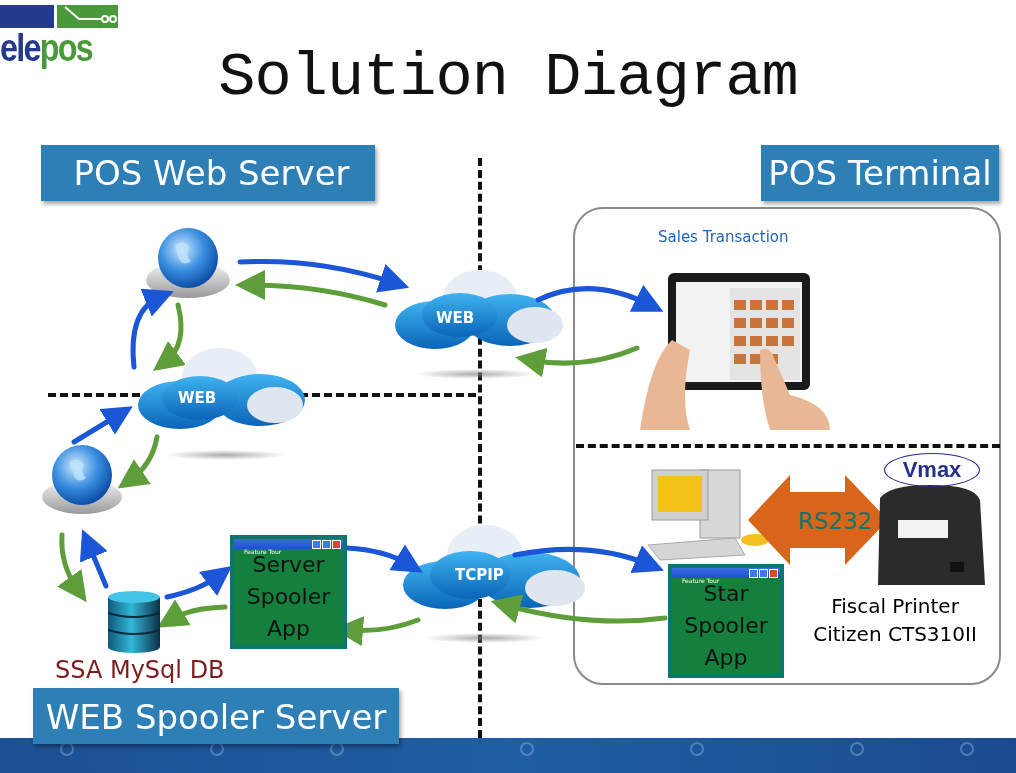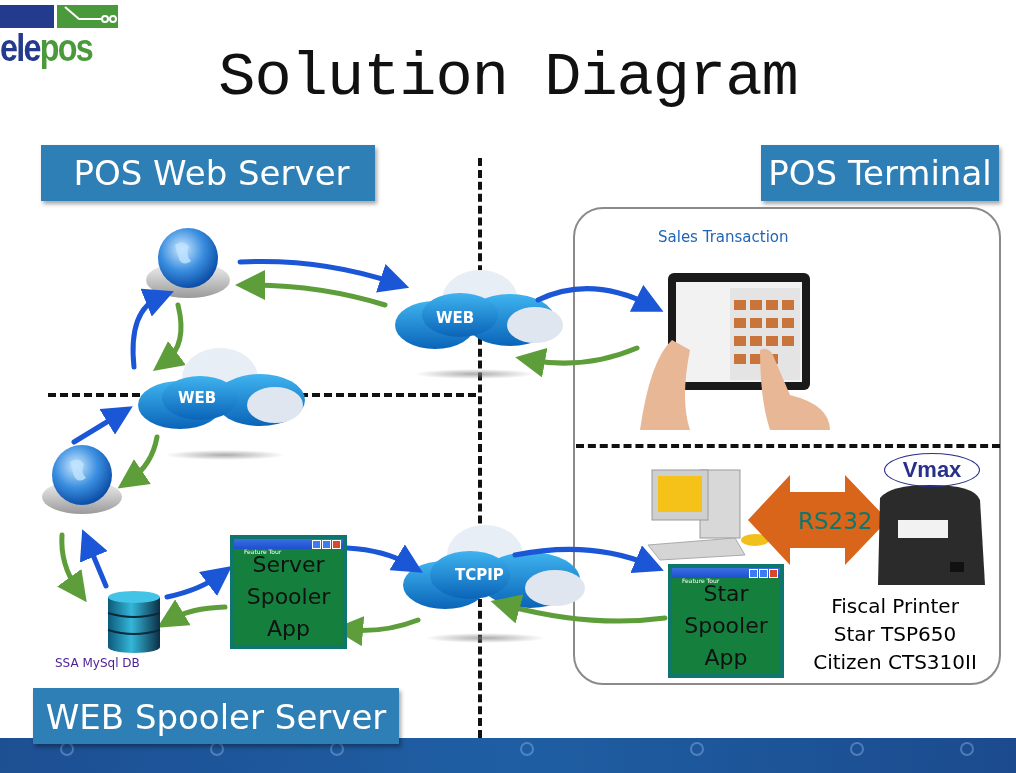--- a/index.html
+++ b/index.html
@@ -31,21 +31,21 @@
                border-radius:50%; }
     .spooler-win { background:#15803d; border:4px solid #0f766e; box-sizing:border-box; }
     .win-bar { height:10px; background:linear-gradient(#3a6fe0,#1d4fd0); position:relative; }
     .win-bar .ttl { color:#fff; font-size:6px; padding-left:10px; line-height:10px; }
     .win-btns { position:absolute; right:2px; top:1px; display:flex; gap:1px; }
     .win-btns span { width:7px; height:7px; background:#3f7bf0; border:1px solid #fff; display:block; }
     .win-btns span.close { background:#d9482b; }
     .win-text { text-align:center; font-size:22px; color:#111; line-height:32px; }
     .server-win { left:230px; top:535px; width:117px; height:114px; }
     .local-win { left:668px; top:564px; width:116px; height:114px; }
-    .db-label { left:55px; top:656px; font-size:12px; color:#4c1d95; }
+    .db-label { left:55px; top:656px; font-size:24px; color:#7f1d1d; }
     .printer-text { left:805px; top:592px; width:180px; text-align:center; font-size:20px; color:#000000; line-height:28px; }
     .cloud-label { color:#fff; font-weight:bold; font-family:"DejaVu Sans", sans-serif; font-size:15px; }
     .rs232 { left:782px; top:508px; font-size:23px; color:#0f766e;margin-left:16px; }
     .vmax { left:884px; top:453px; width:94px; height:32px; border:1px solid #27308a; border-radius:50%;
             color:#27308a; font-weight:bold; font-size:22px; text-align:center; line-height:32px;
             font-family:"Liberation Sans", sans-serif; }
     svg { position:absolute; left:0; top:0; }
   </style>
 </head>
 <body>
@@ -248,21 +248,20 @@
     <div>Spooler</div>
     <div>App</div>
   </div>
 </div>
 
 <div class="abs db-label">SSA MySql DB</div>
 <div class="abs rs232">RS232</div>
 <div class="abs vmax">Vmax</div>
 <div class="abs printer-text">
   <div>Fiscal Printer</div>
-  <div>Star TSP650</div>
   <div>Citizen CTS310II</div>
 </div>
 
 <div class="abs footer">
   <div class="circuit" style="left:60px"></div>
   <div class="circuit" style="left:210px"></div>
   <div class="circuit" style="left:330px"></div>
   <div class="circuit" style="left:520px"></div>
   <div class="circuit" style="left:690px"></div>
   <div class="circuit" style="left:850px"></div>

